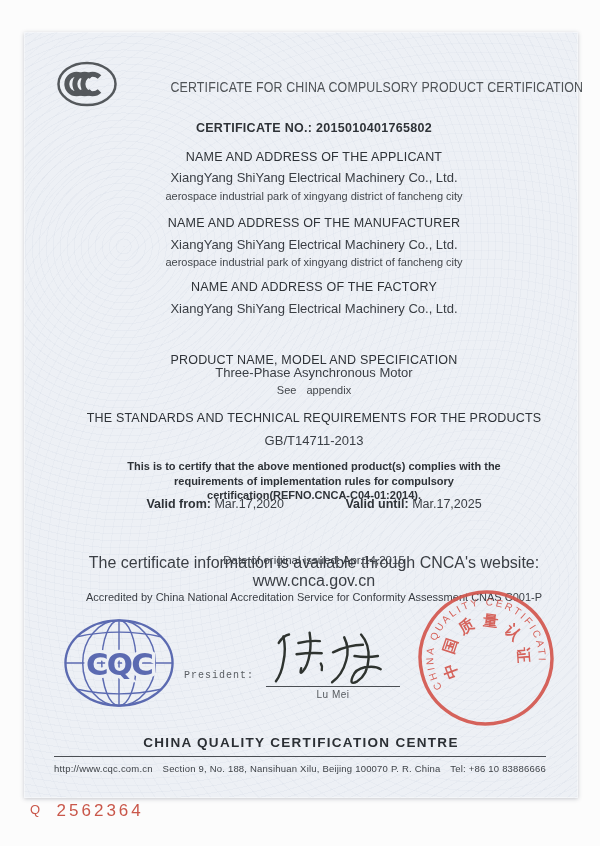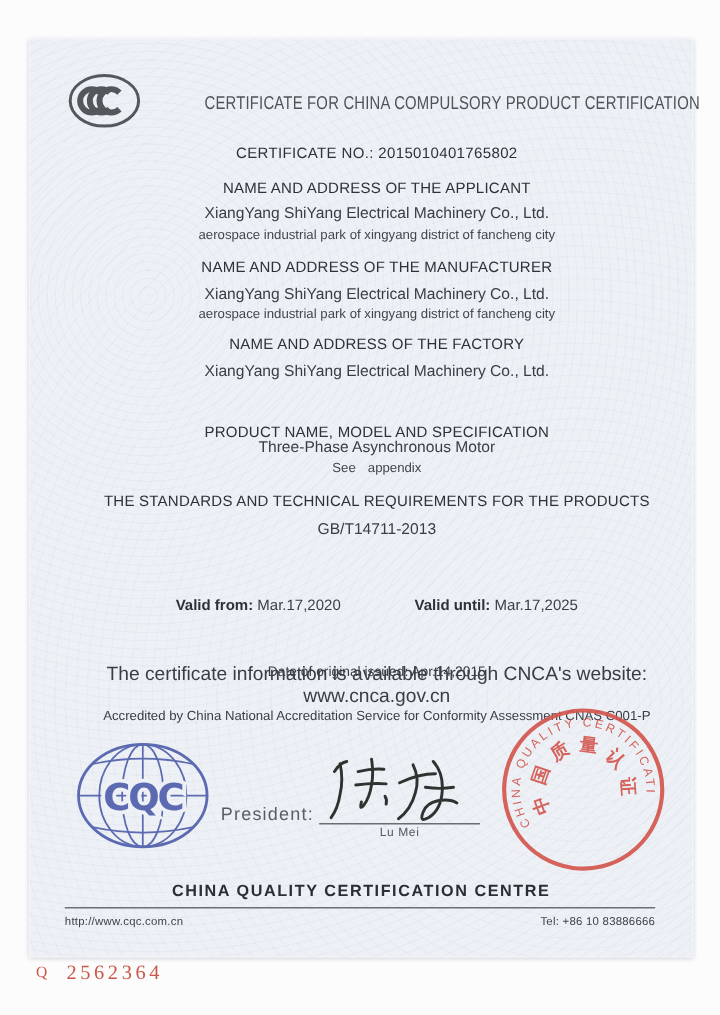--- a/index.html
+++ b/index.html
@@ -19,36 +19,36 @@
   }
   .abs{position:absolute;left:38px;right:12px;text-align:center;color:#34383d}
   
   .ccc-logo{position:absolute;left:32px;top:28px;width:62px;height:48px}
   .title{
     position:absolute;left:104px;top:46px;width:424px;text-align:center;
     font-size:15.5px;color:#4f5357;white-space:nowrap;
     transform:scaleX(.8);transform-origin:center;letter-spacing:.2px;
   }
   
-  .certno{font-weight:normal;font-size:12.5px;color:#2e3237;letter-spacing:.3px}
+  .certno{font-weight:bold;font-size:12.5px;color:#2e3237;letter-spacing:.3px}
   .h{font-weight:normal;font-size:12.5px;color:#2e3237;letter-spacing:.2px}
   .nm{font-size:13px;color:#3a3e44}
   .ad{font-size:11px;color:#43474c}
   .gap{word-spacing:7px}
   .bp{font-weight:bold;font-size:11px;line-height:14.5px;padding:0 44px;color:#2e3237}
   .sm{font-size:10.5px;color:#3a3e44}
   .md{font-size:11.5px;color:#3a3e44}
   .validrow{font-size:12.5px;color:#3a3e44}
   .validrow b{color:#2e3237}
   .validrow .spacer{display:inline-block;width:58px}
   
   .cqc-logo{position:absolute;left:36px;top:582px;width:118px;height:98px}
   .sig-block{position:absolute;left:160px;top:596px}
   .president{
-    position:absolute;left:0;top:42px;font-size:15px;color:#5a5e63;letter-spacing:1px;
+    position:absolute;left:0;top:42px;font-size:10px;color:#5a5e63;letter-spacing:1px;font-family:Liberation Mono, monospace;
   }
   .sig-stack{position:absolute;left:82px;top:0;width:134px;text-align:center}
   .sig-svg{width:134px;height:58px;display:block}
   .sig-line{border-top:1.2px solid #4a4e53;margin-top:0}
   .sig-name{font-size:10px;color:#55595e;margin-top:2px;letter-spacing:.5px}
   .seal{
     position:absolute;left:386px;top:550px;width:152px;height:152px;
     transform:rotate(-14deg);opacity:.92;
   }
   .org-name{
@@ -58,21 +58,21 @@
   .rule{position:absolute;left:30px;right:32px;top:724px;border-top:1.4px solid #4b4f54}
   .footer{
     position:absolute;left:30px;right:32px;top:731px;
     display:flex;justify-content:space-between;align-items:flex-start;
     font-size:9.5px;color:#3f4348;letter-spacing:.2px;
   }
   .footer .mid{flex:1;text-align:center;padding:0 8px}
   
   .serial{
     position:absolute;left:30px;top:801px;color:#c9574a;
-    font-family:Liberation Serif, serif;
+    font-family:Liberation Sans, sans-serif;
   }
   .serial .q{font-size:13px;margin-right:12px;vertical-align:2px}
   .serial .num{font-size:17px;letter-spacing:3px}
 </style>
 </head>
 <body>
 
 <div class="sheet">
 
   <svg class="ccc-logo" viewBox="0 0 100 76">
@@ -99,20 +99,21 @@
   <div class="abs h" style="top:248px">NAME AND ADDRESS OF THE FACTORY</div>
   <div class="abs nm" style="top:269px">XiangYang ShiYang Electrical Machinery Co., Ltd.</div>
 
   <div class="abs h" style="top:321px">PRODUCT NAME, MODEL AND SPECIFICATION</div>
   <div class="abs nm" style="top:333px">Three-Phase Asynchronous Motor</div>
   <div class="abs h" style="top:379px">THE STANDARDS AND TECHNICAL REQUIREMENTS FOR THE PRODUCTS</div>
 
   <div class="abs ad gap" style="top:352px">See appendix</div>
   <div class="abs nm" style="top:401px">GB/T14711-2013</div>
 
+  <div class="abs bp" style="top:427px">This is to certify that the above mentioned product(s) complies with the requirements of implementation rules for compulsory certification(REFNO.CNCA-C04-01:2014).</div>
 
   <div class="abs validrow" style="top:465px">
     <b>Valid from:</b>
     <span>Mar.17,2020</span><span class="spacer"></span>
     <b>Valid until:</b>
     <span>Mar.17,2025</span>
   </div>
 
 
   <div class="abs md" style="top:522px">
@@ -169,20 +170,21 @@
     </text>
     <text font-family="DejaVu Sans, sans-serif" font-size="15" font-weight="bold" fill="#d4574e" textLength="168" lengthAdjust="spacing">
       <textPath href="#sealInner">中国质量认证中心</textPath>
     </text>
   </svg>
 
   <div class="org-name">CHINA QUALITY CERTIFICATION CENTRE</div>
   <div class="rule"></div>
   <div class="footer">
     <span>http://www.cqc.com.cn</span>
+    <span class="mid">Section 9,  No. 188, Nansihuan Xilu, Beijing  100070 P. R. China</span>
     <span>Tel: +86 10 83886666</span>
   </div>
 
 </div>
 
 <div class="serial">
   <span class="q">Q</span>
   <span class="num">2562364</span>
 </div>
 

